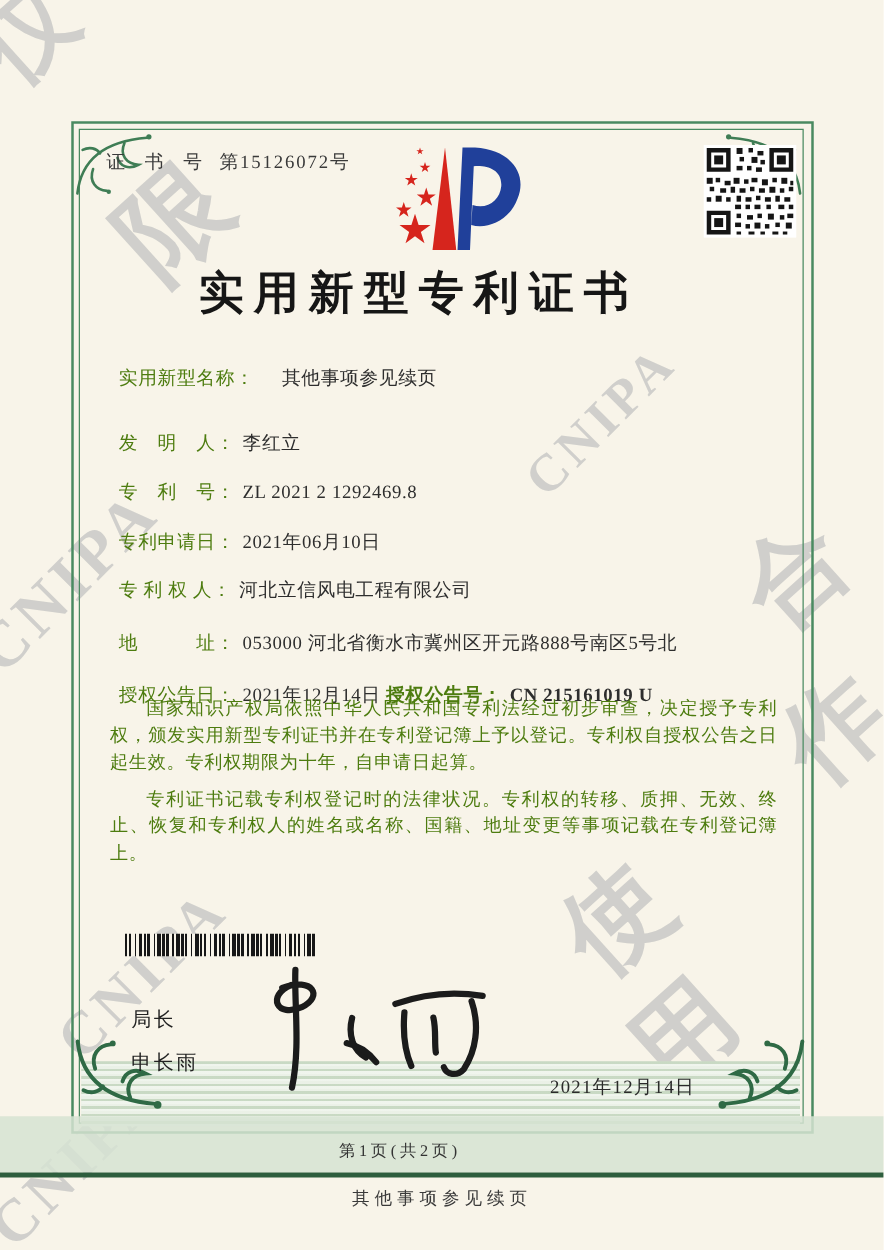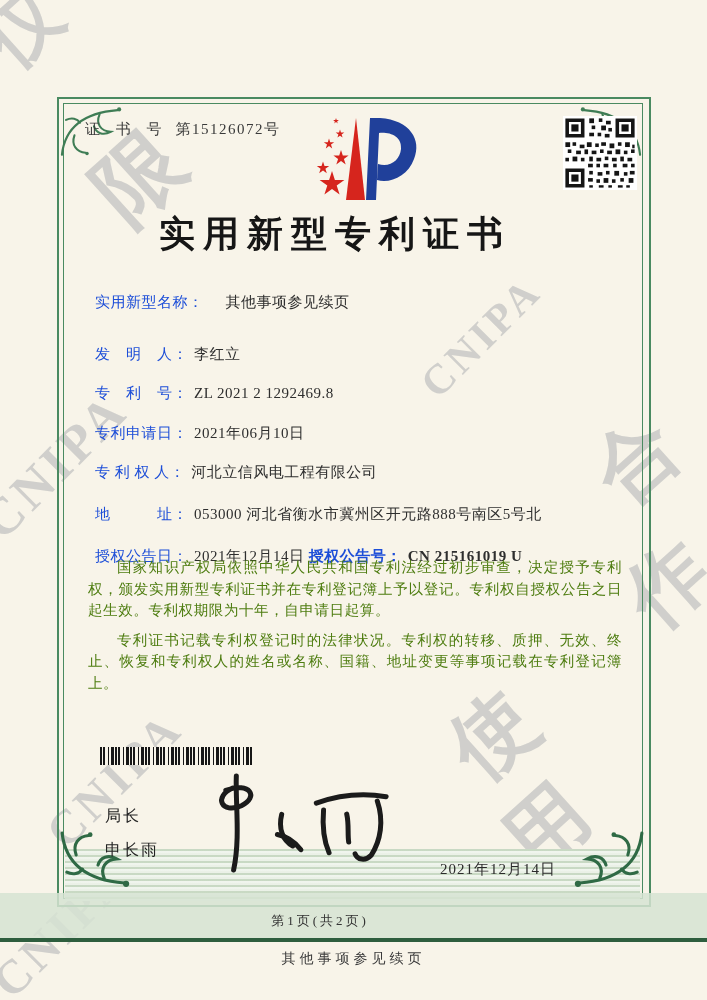--- a/index.html
+++ b/index.html
@@ -44,21 +44,21 @@
   .qr{position:absolute;left:563px;top:116px;width:74px;height:74px;z-index:3;background:#fff;}
   .logo{position:absolute;left:286px;top:106px;width:142px;height:102px;z-index:3;}
   .title{position:absolute;left:0;top:210px;width:670px;text-align:center;z-index:3;
      font-size:36px;font-weight:bold;letter-spacing:8px;color:#161616;}
 
   
   .field{position:absolute;left:95px;z-index:3;font-size:15px;color:#2e2e2e;
      letter-spacing:.5px;white-space:nowrap;}
   .f1{top:293px;} .f2{top:345px;} .f3{top:384px;} .f4{top:424px;}
   .f5{top:463px;} .f6{top:505px;} .f7{top:547px;}
-  .field .lab{color:#1d4ed8;}
+  .field .lab{color:#4d7c0f;}
   .field .val{margin-left:6px;}
   .f1 .val{margin-left:22px;}
   .f7 .pair2{font-weight:bold;}
 
   
   .paras{position:absolute;left:88px;top:557px;width:534px;z-index:3;
      font-size:14.5px;line-height:21.5px;color:#4d7c0f;text-align:justify;
      letter-spacing:.6px;}
   .paras p{margin:0 0 8px 0;text-indent:2em;}
 

